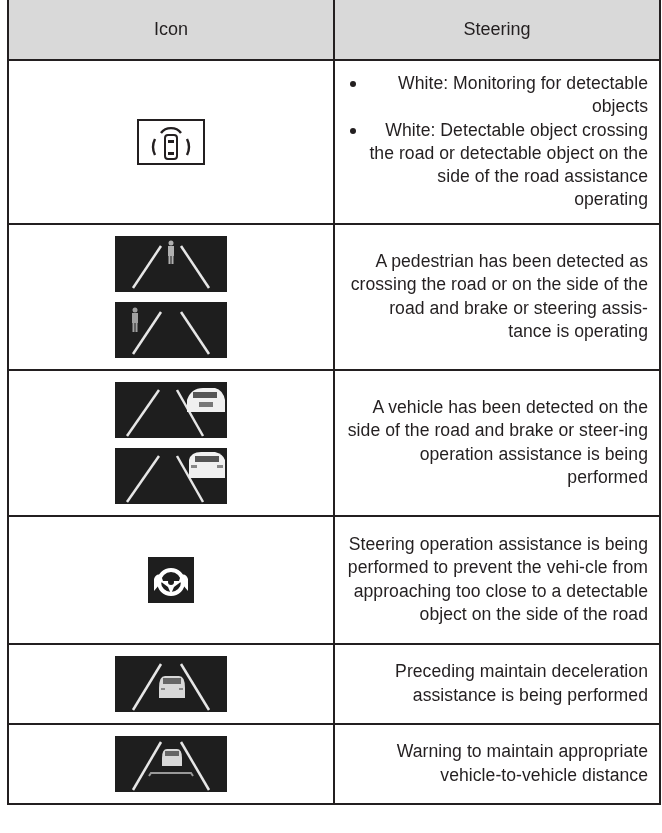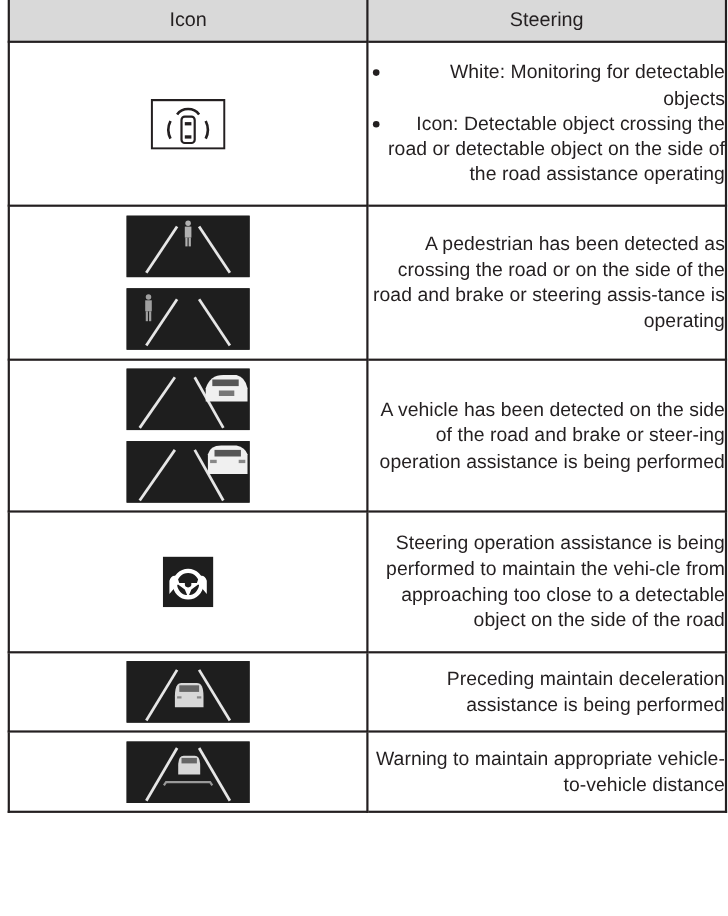--- a/index.html
+++ b/index.html
@@ -1,20 +1,20 @@
 <!DOCTYPE html>
 <html><head>
 <meta charset="utf-8">
 <style>
   html, body { margin: 0; padding: 0; background: #ffffff; }
   body { width: 662px; height: 833px; position: relative; overflow: hidden;
          font-family: "Liberation Sans", sans-serif; color: #231f20; }
   table.icons { position: absolute; left: 7px; top: 0; width: 652px;
                 border-collapse: collapse; table-layout: fixed; }
-  table.icons th, table.icons td { border: 2px solid #231f20; padding: 0; }
+  table.icons th, table.icons td { border: 2px solid #231f20; padding: 11px; }
   table.icons th { background: #d9d9d9; font-weight: normal; font-size: 18px;
                    height: 37px; text-align: center; vertical-align: middle; border-top: none; }
   col.c1 { width: 326px; } col.c2 { width: 326px; }
   td.icon-cell { text-align: center; vertical-align: middle; }
   td.text-cell { vertical-align: middle; font-size: 17.6px; line-height: 23.3px;
                  padding: 0 4px 0 3px; letter-spacing: 0.05px; text-align: right; }
   ul.bullets { list-style: none; margin: 0; padding: 0; }
   ul.bullets li { position: relative; padding-left: 17px; }
   ul.bullets li::before { content: ""; position: absolute; left: 4px; top: 9px;
                           width: 6px; height: 6px; border-radius: 50%; background: #231f20; }
@@ -47,21 +47,21 @@
           <path d="M18 20 Q14 28 18 36" fill="none" stroke="#231f20" stroke-width="2.4"></path>
           <path d="M50 20 Q54 28 50 36" fill="none" stroke="#231f20" stroke-width="2.4"></path>
           <rect x="28" y="16" width="12" height="24" rx="3" fill="none" stroke="#231f20" stroke-width="2"></rect>
           <rect x="31" y="21" width="6" height="3" fill="#231f20"></rect>
           <rect x="31" y="33" width="6" height="3" fill="#231f20"></rect>
         </svg>
       </td>
       <td class="text-cell">
         <ul class="bullets">
           <li>White: Monitoring for detectable objects</li>
-          <li>Icon: Detectable object crossing the road or detectable object on the side of the road assistance operating</li>
+          <li>White: Detectable object crossing the road or detectable object on the side of the road assistance operating</li>
         </ul>
       </td>
     </tr>
 
     <tr class="r2">
       <td class="icon-cell">
         <div class="stack">
           <svg class="scene" width="112" height="56" viewBox="0 0 112 56">
             <rect width="112" height="56" fill="#1e1e1e"></rect>
             <path d="M46 10 L18 52" stroke="#e6e6e6" stroke-width="2.5"></path>
@@ -114,21 +114,21 @@
       <td class="icon-cell">
         <svg width="46" height="46" viewBox="0 0 46 46" style="display:block;margin:0 auto;">
           <rect width="46" height="46" fill="#1e1e1e"></rect>
           <circle cx="23" cy="25" r="12" fill="none" stroke="#fff" stroke-width="4"></circle>
           <path d="M12 24 L34 24 L26 30 L23 37 L20 30 Z" fill="#fff"></path>
           <circle cx="23" cy="25" r="3" fill="#1e1e1e"></circle>
           <path d="M6 34 L6 22 Q8 16 13 18 L15 24 L11 28 Z" fill="#fff"></path>
           <path d="M40 34 L40 22 Q38 16 33 18 L31 24 L35 28 Z" fill="#fff"></path>
         </svg>
       </td>
-      <td class="text-cell">Steering operation assistance is being performed to maintain the vehi-cle from approaching too close to a detectable object on the side of the road</td>
+      <td class="text-cell">Steering operation assistance is being performed to prevent the vehi-cle from approaching too close to a detectable object on the side of the road</td>
     </tr>
 
     <tr class="r5">
       <td class="icon-cell">
         <svg class="scene" width="112" height="56" viewBox="0 0 112 56">
           <rect width="112" height="56" fill="#1e1e1e"></rect>
           <path d="M46 8 L18 54" stroke="#e6e6e6" stroke-width="2.5"></path>
           <path d="M66 8 L94 54" stroke="#e6e6e6" stroke-width="2.5"></path>
           <path d="M44 32 Q44 20 50 20 L64 20 Q70 20 70 32 L70 42 L44 42 Z" fill="#d8d8d8"></path>
           <rect x="48" y="22" width="18" height="6" fill="#666"></rect>

